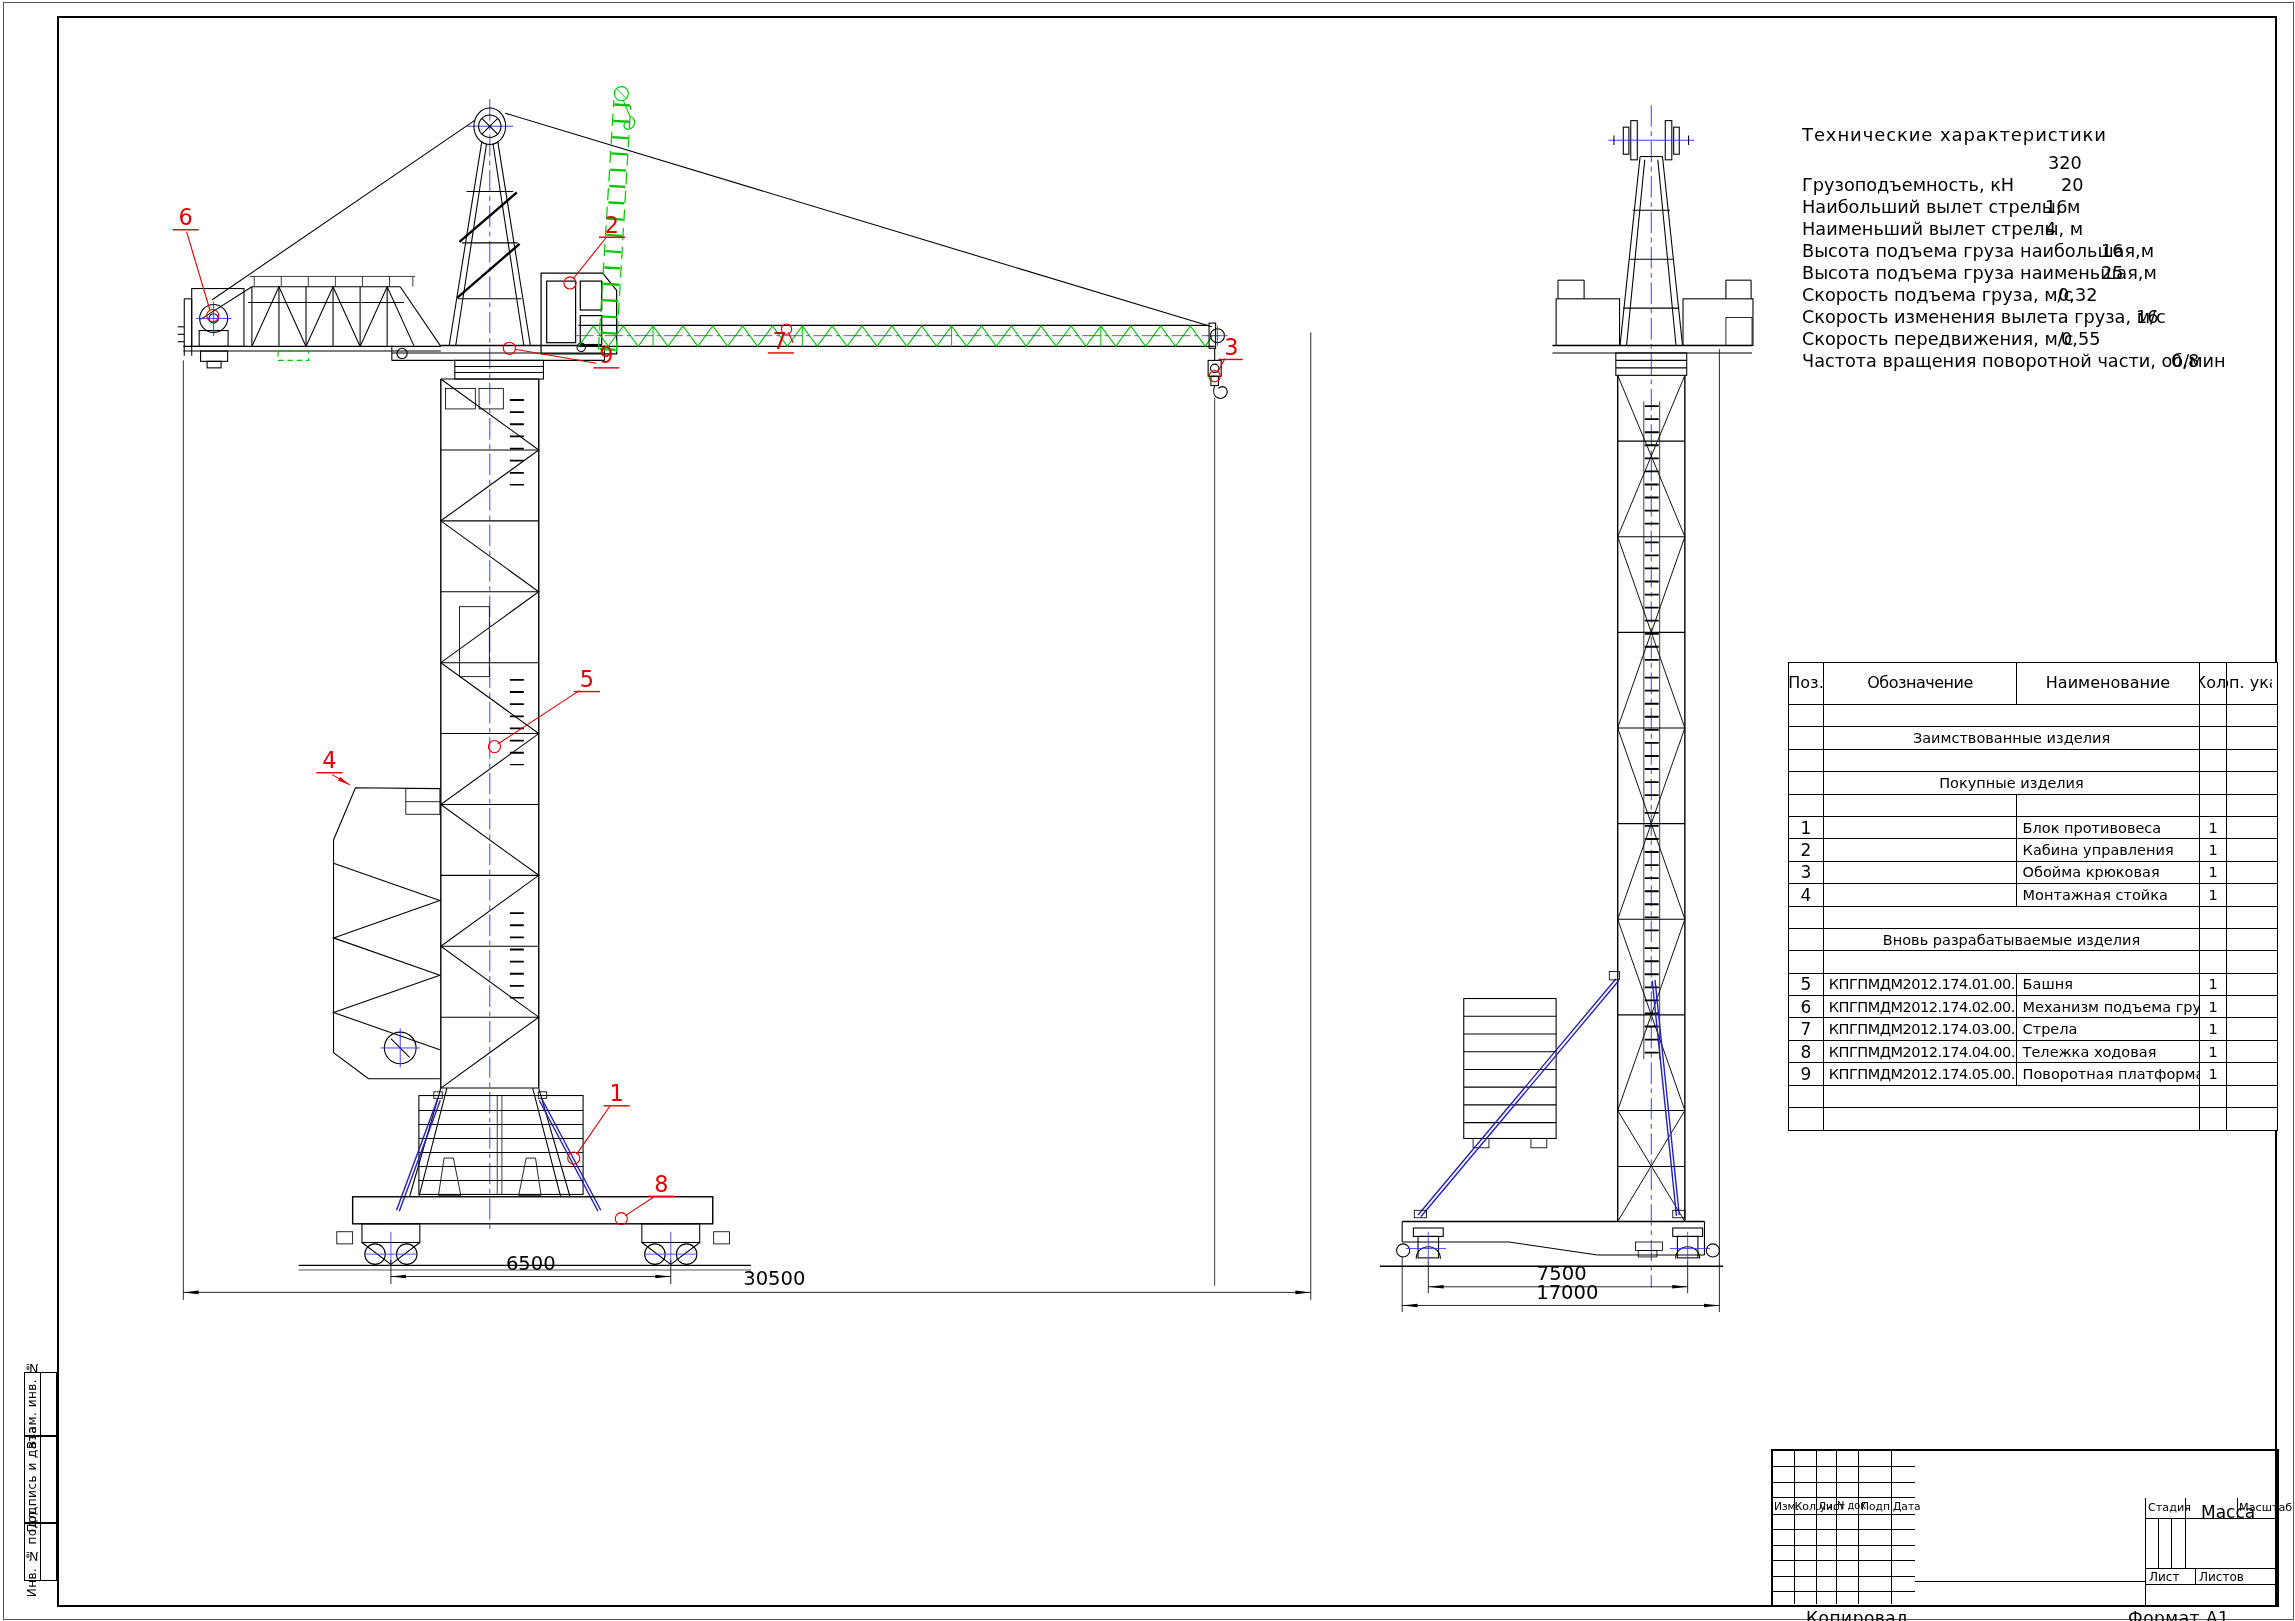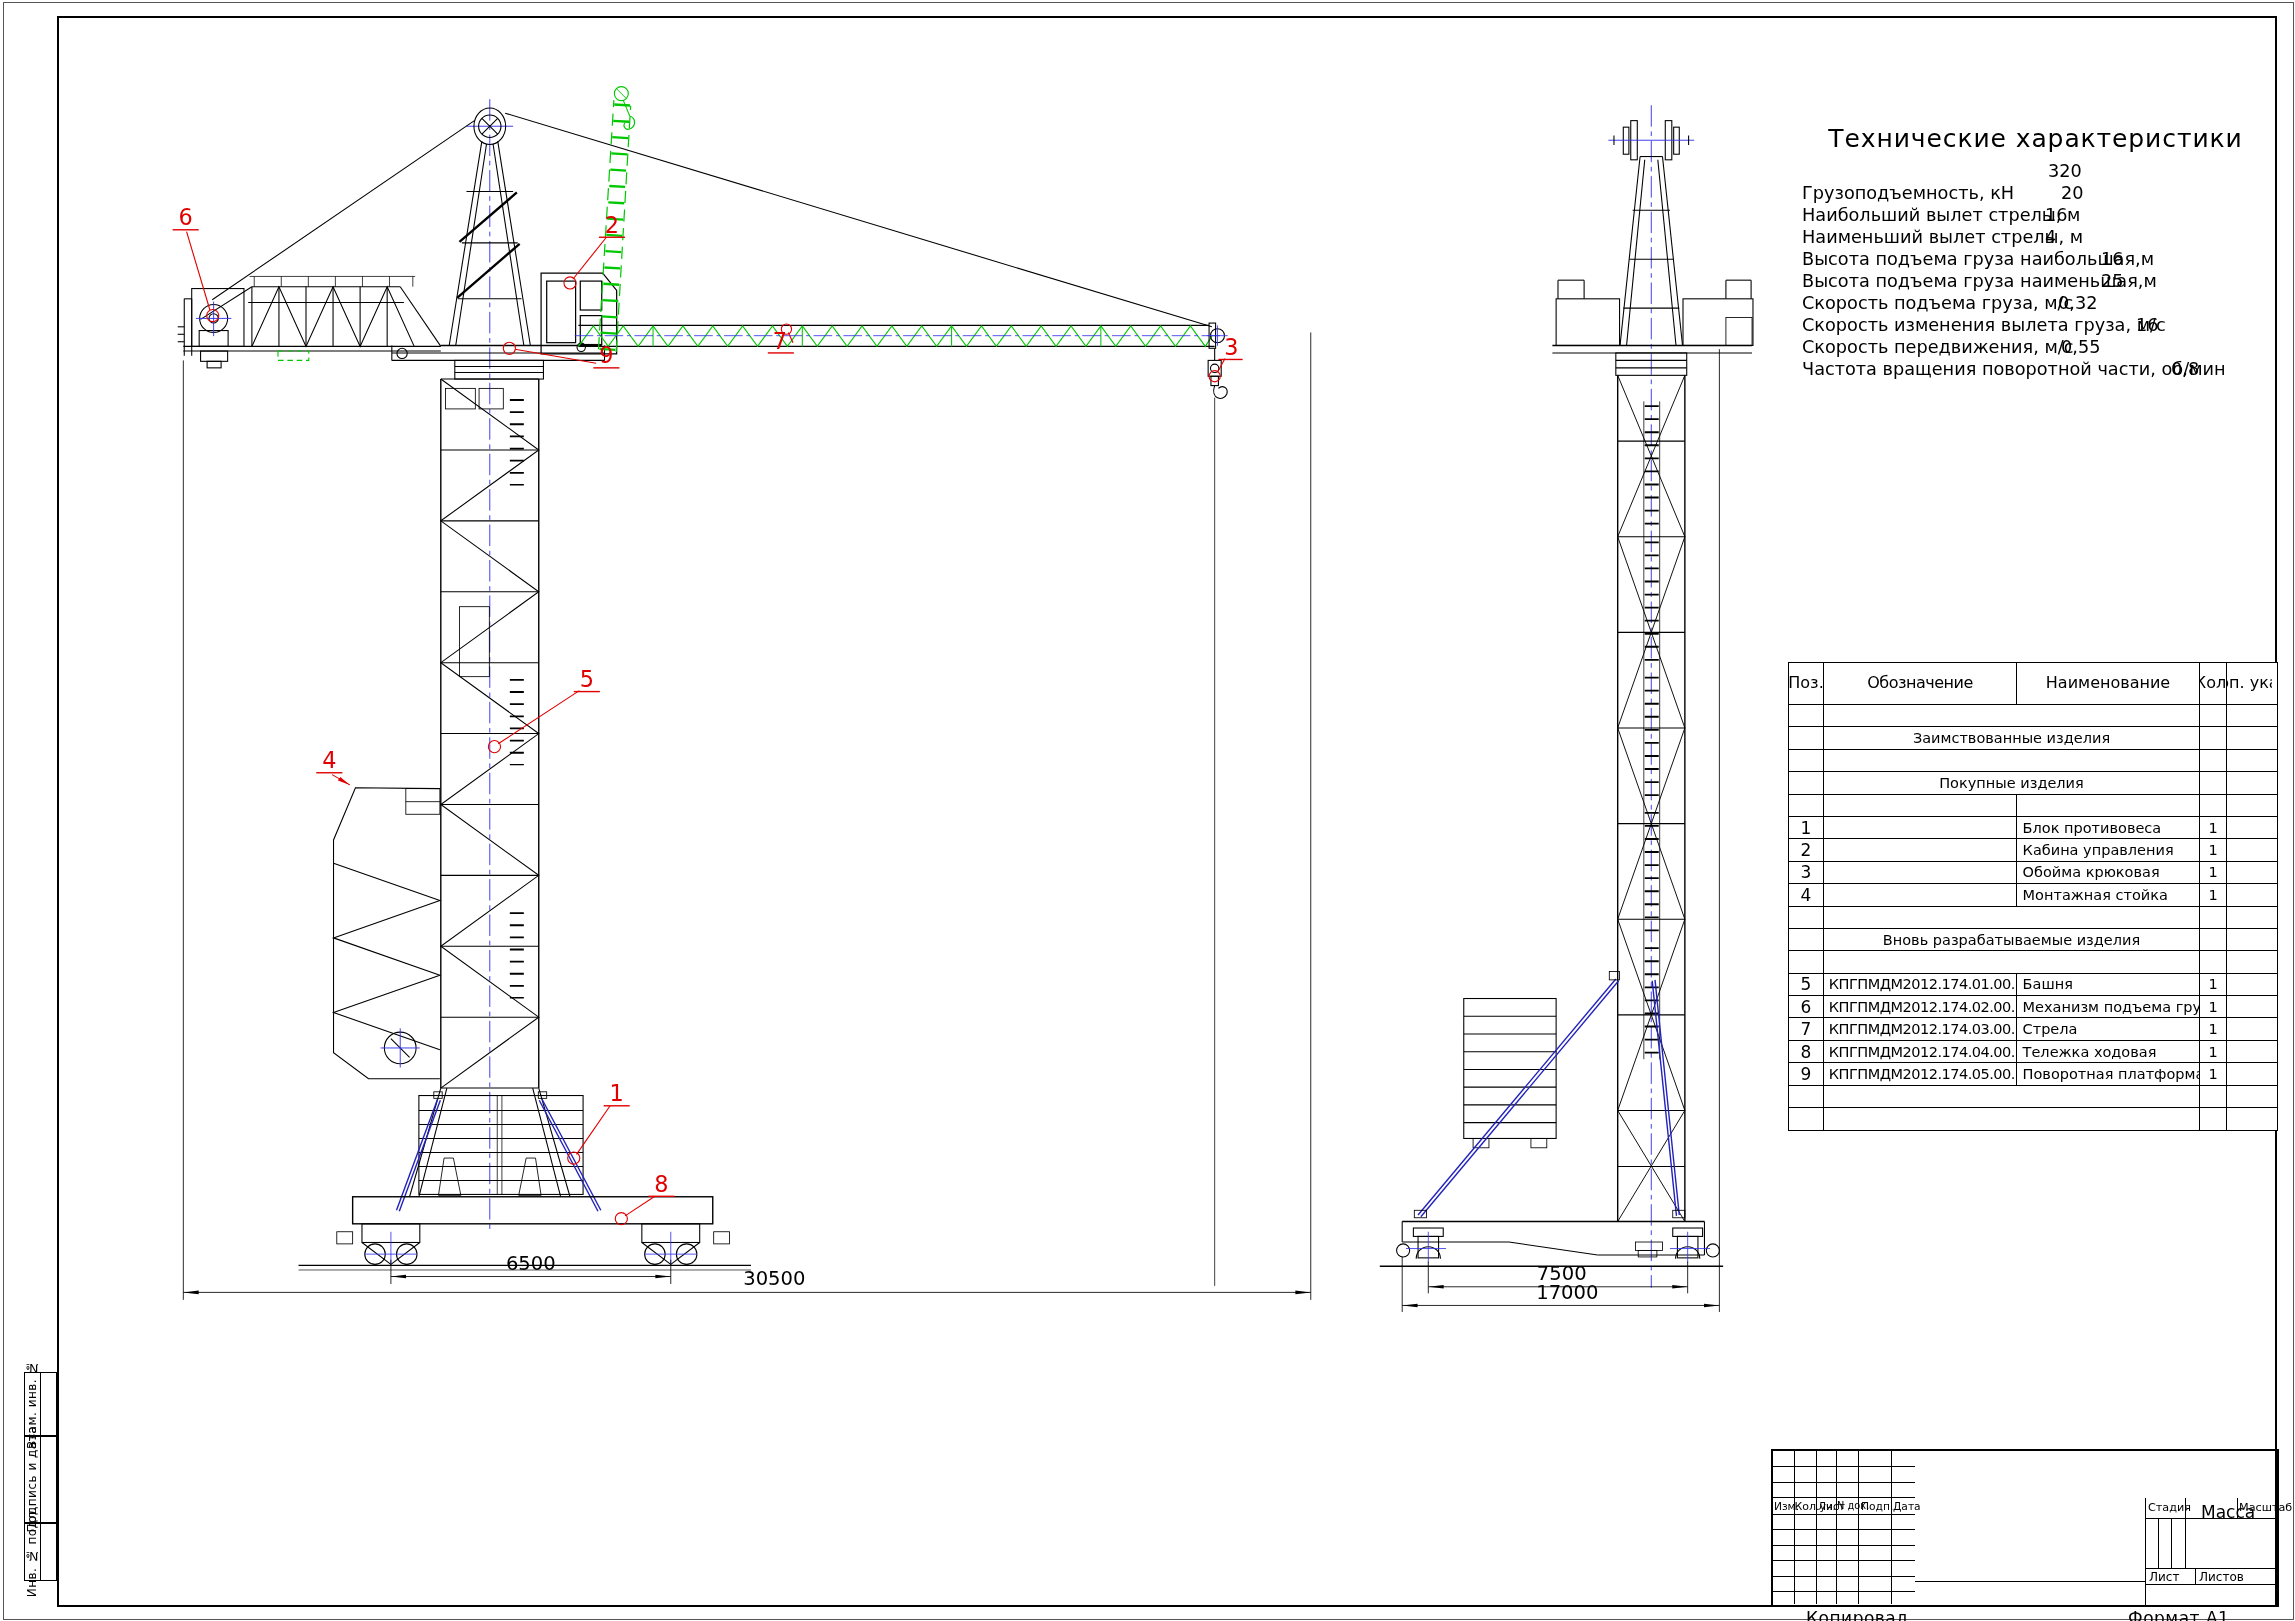--- a/index.html
+++ b/index.html
@@ -13,21 +13,21 @@
   .inner-frame{left:57px;top:16px;width:2220px;height:1591px;border:2.3px solid #000;box-sizing:border-box;}
 
   
   .stamp{left:24px;width:33px;border:1.4px solid #000;box-sizing:border-box;display:flex;}
   .stamp .half{width:50%;height:100%;display:flex;align-items:center;justify-content:center;}
   .stamp .half.l{border-right:0.9px solid #000;box-sizing:border-box;}
   .vtext{writing-mode:vertical-rl;transform:rotate(180deg);font-size:12px;white-space:nowrap;letter-spacing:0.5px;}
 
   
   .specs{left:1802px;top:124px;width:467px;}
-  .specs .t{font-size:25px;text-align:center;letter-spacing:0.9px;margin-bottom:8.4px;}
+  .specs .t{font-size:18px;text-align:left;letter-spacing:0.9px;margin-bottom:8.4px;}
   .spec-row{position:relative;height:22px;font-size:17.7px;white-space:nowrap;}
   .spec-row .val{position:absolute;top:0;}
   .v0{left:246px}.v1{left:259px}.v2{left:243px}.v3{left:243px}.v4{left:299px}
   .v5{left:299px}.v6{left:256px}.v7{left:334px}.v8{left:259px}.v9{left:369px}
 
   
   .ptable{left:1788px;top:662px;width:490px;border:1.9px solid #000;box-sizing:border-box;background:#fff;}
   .prow{display:flex;box-sizing:border-box;border-bottom:0.9px solid #000;}
   .prow.hdr{height:42px;border-bottom:1.9px solid #000;}
   .prow.r{height:22.4px;}

